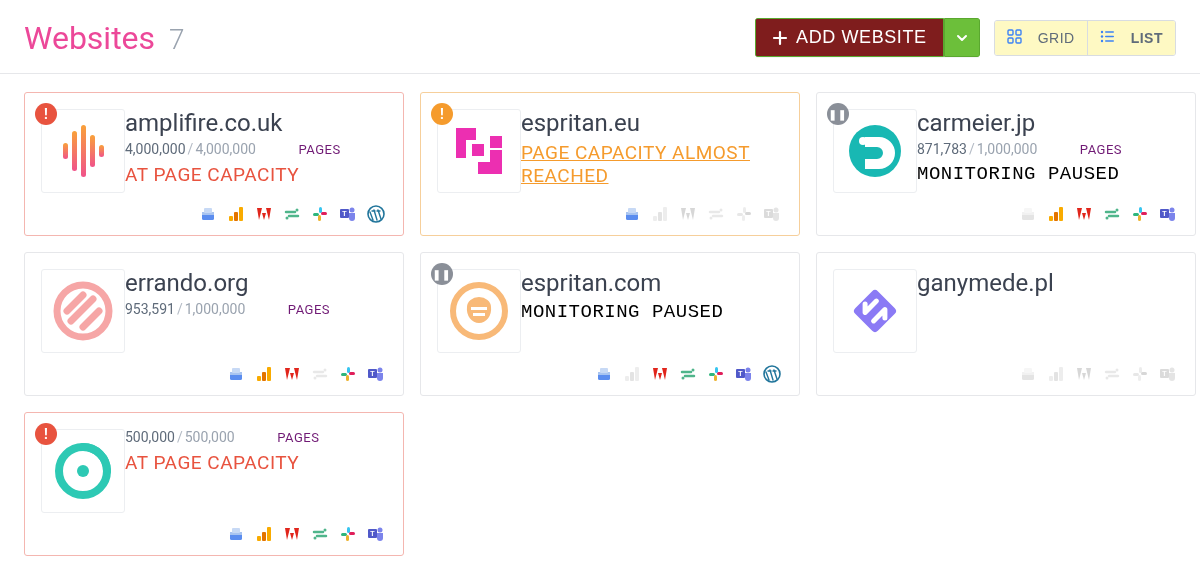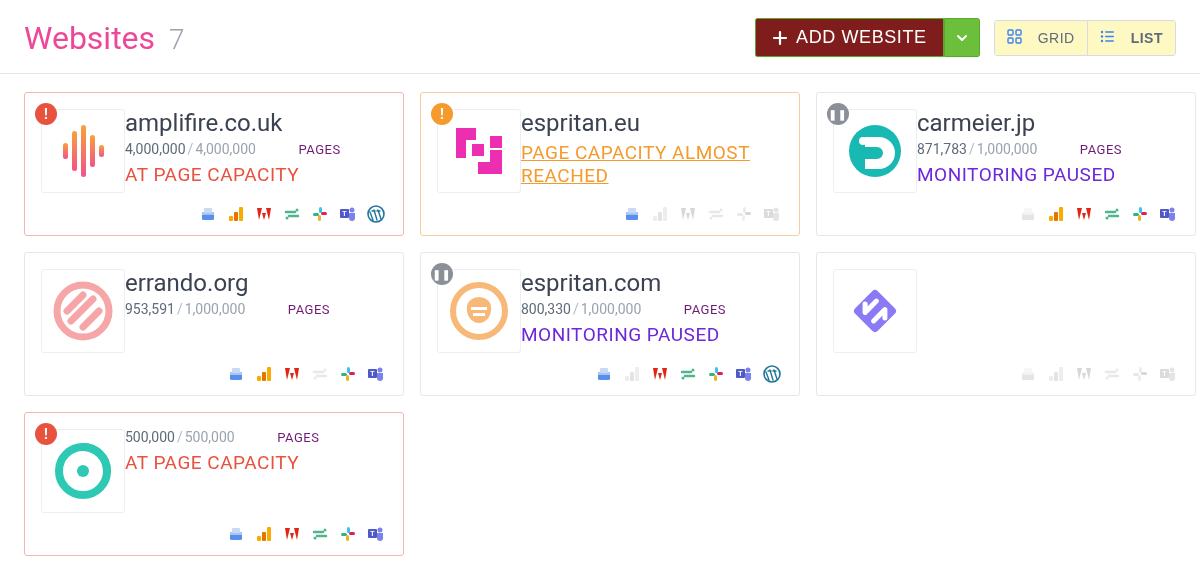--- a/index.html
+++ b/index.html
@@ -151,21 +151,21 @@
   .pages-line .cur { color: #5f6b7a; }
   .pages-line .sep-slash { color: #b3bac4; padding: 0 2px;}
   .pages-line .max { color: #9aa3af; }
   .pages-line .lbl { color: #701a75; font-size: 13px; letter-spacing: 0.5px; padding-left: 39px;}
   .status-line {
     font-size: 19px;
     letter-spacing: 0.5px;
   }
   .status-line.red { color: #e8533f; }
   .status-line.orange { color: #f59b2d; text-decoration: underline; }
-  .status-line.gray { color: #6d28d9; }
+  .status-line.gray { color: #000000; font-family: Liberation Mono, monospace; }
   .integrations {
     display: flex;
     justify-content: flex-end;
     align-items: center;
     gap: 10px;
     margin-top: 12px;
   }
   .integ {
     width: 18px;
     height: 18px;
@@ -510,24 +510,20 @@
       <div class="logo-box">
           <svg width="60" height="60" viewBox="0 0 60 60">
             <circle cx="30" cy="30" r="26" fill="none" stroke="#f8b978" stroke-width="6"></circle>
             <path d="M18 26 a12 10 0 0 1 24 0 a12 14 0 0 1 -12 16 a12 14 0 0 1 -12 -16 z" fill="#f8b978"></path>
             <rect x="22" y="26" width="16" height="3" fill="#fff"></rect>
             <rect x="24" y="32" width="12" height="3" fill="#fff"></rect>
           </svg>
         </div>
       <div class="card-info">
         <div class="site-name">espritan.com</div>
-        <div class="pages-line">
-          <span class="cur">800,330</span><span class="sep-slash">/</span><span class="max">1,000,000</span>
-          <span class="lbl">PAGES</span>
-        </div>
         <div class="status-line gray">MONITORING PAUSED</div>
       </div>
     </div>
     <div class="integrations">
         <span class="integ ">
           <svg width="18" height="18" viewBox="0 0 18 18">
             <rect x="3" y="7" width="12" height="8" rx="1.5" fill="#5b8def"></rect>
             <rect x="3" y="7" width="12" height="3" fill="#a8c4f0"></rect>
             <rect x="5" y="3" width="8" height="5" rx="1" fill="#c7d9f5"></rect>
           </svg>
@@ -580,20 +576,21 @@
     <div class="card-main">
       <div class="logo-box">
           <svg width="60" height="60" viewBox="0 0 60 60">
             <g transform="rotate(45 30 30)">
               <rect x="14" y="14" width="32" height="32" rx="4" fill="#8b7af5"></rect>
               <path d="M24 22 v16 l-6 -6 M36 38 v-16 l6 6" stroke="#fff" stroke-width="5" fill="none" stroke-linecap="round" stroke-linejoin="round"></path>
             </g>
           </svg>
         </div>
       <div class="card-info">
+        <div class="site-name">ganymede.pl</div>
 
       </div>
     </div>
     <div class="integrations">
         <span class="integ off">
           <svg width="18" height="18" viewBox="0 0 18 18">
             <rect x="3" y="7" width="12" height="8" rx="1.5" fill="#5b8def"></rect>
             <rect x="3" y="7" width="12" height="3" fill="#a8c4f0"></rect>
             <rect x="5" y="3" width="8" height="5" rx="1" fill="#c7d9f5"></rect>
           </svg>

